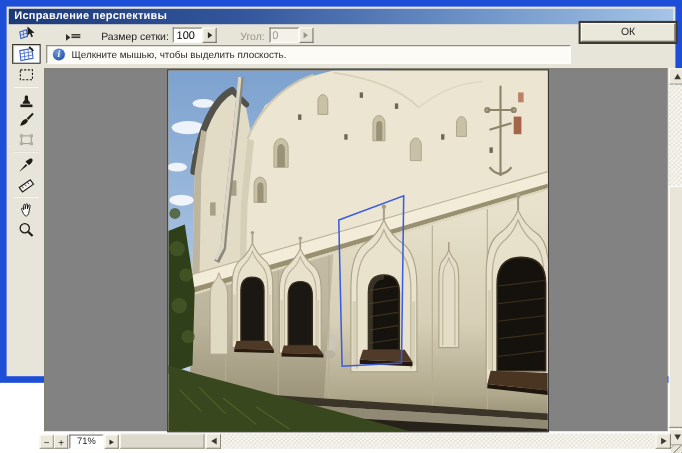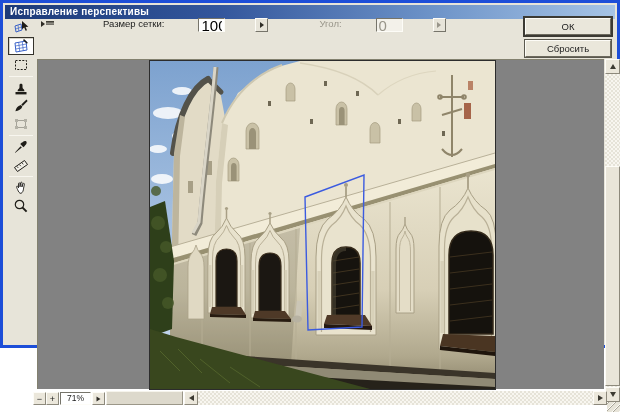--- a/index.html
+++ b/index.html
@@ -1,45 +1,45 @@
 <!DOCTYPE html>
 <html><head>
 <meta charset="utf-8">
 <style>
   * { box-sizing: border-box; margin: 0; padding: 0; }
   html,body { width:620px; height:412px; overflow:hidden;
     font-family:"Liberation Sans","DejaVu Sans",sans-serif; }
   .dialog { position:absolute; left:0; top:0; width:620px; height:348px;
-    background:#e7e4d9; border:3px solid #1d4ed8; }
+    background:#e7e4d9; border:6px solid #1d4ed8; }
   
   .titlebar { position:absolute; left:2px; top:2px; right:2px; height:14px;
     background:linear-gradient(90deg,#1c3a78 0%,#33569c 35%,#6d93c8 70%,#a6c4e6 100%);
     color:#fff; font-size:10px; font-weight:bold; line-height:14px; padding-left:5px;
     letter-spacing:.2px; }
   
   .toolbar { position:absolute; left:3px; top:16px; width:30px; bottom:12px;
     display:flex; flex-direction:column; align-items:center; }
   .tool { width:26px; height:17px; display:flex; align-items:center; justify-content:center;
     background:transparent; border:1px solid transparent; margin-bottom:1px; padding:0; }
   .tool.selected { background:#fff; border:1px solid #35332c;
     box-shadow:inset 1px 1px 0 #d8d5ca; height:18px; }
   .tool.disabled { opacity:.55; }
   .tool svg { display:block; }
   .tb-sep { width:24px; height:1px; background:#b2afa2; border-bottom:1px solid #f8f6ef; margin:2px 0; }
   
-  .options-row { position:absolute; left:36px; top:15px; height:18px;
-    display:flex; align-items:flex-start; font-size:9.5px; color:#1c1c1c;gap:30px; }
+  .options-row { position:absolute; left:52px; top:15px; height:18px;
+    display:flex; align-items:flex-end; font-size:9.5px; color:#1c1c1c; }
   .flyout { width:13px; height:11px; margin-left:2px; position:relative; }
   .flyout .tri { position:absolute; left:0; top:3px; width:0; height:0;
     border-top:3px solid transparent; border-bottom:3px solid transparent; border-left:4px solid #2e2c26; }
   .flyout .bars { position:absolute; left:5px; top:3px; width:8px; height:2px; background:#2e2c26;
     box-shadow:0 3px 0 #2e2c26, 0 6px 0 #2e2c26; transform:scaleY(.45); transform-origin:top; }
   .opt-label { margin-left:19px; white-space:nowrap; }
   .opt-input { width:27px; height:14px; margin-left:4px; border:1px solid;
-    border-color:#76746a #fdfcf7 #fdfcf7 #76746a; background:#fff; font-size:15px;
+    border-color:#76746a #fdfcf7 #fdfcf7 #76746a; background:#fff; font-size:10px;
     padding:0 2px; font-family:inherit; }
   .spin-btn { width:13px; height:14px; border:1px solid; border-color:#fdfcf7 #76746a #76746a #fdfcf7;
     background:#e7e4d9; display:flex; align-items:center; justify-content:center; padding:0; }
   .spin-btn .tri-r { width:0; height:0; border-top:3px solid transparent;
     border-bottom:3px solid transparent; border-left:4px solid #2e2c26; }
   .is-disabled { color:#98958a; }
   .opt-input.is-disabled { background:#f3f1ea; }
   .spin-btn.is-disabled .tri-r { border-left-color:#98958a; }
   
   .info-box { position:absolute; left:36px; top:35px; width:477px; height:17px;
@@ -201,23 +201,26 @@
     <button class="spin-btn">
         <span class="tri-r"></span>
       </button>
     <span class="opt-label is-disabled" style="margin-left:21px">Угол:</span>
     <input class="opt-input is-disabled" disabled="" value="0" style="">
     <button class="spin-btn is-disabled">
         <span class="tri-r"></span>
       </button>
   </div>
 
+  <div class="info-box">
+    <span class="info-icon"></span>
+    <span>Щелкните мышью, чтобы выделить плоскость.</span>
+  </div>
 
   <button class="act-btn ok">ОК</button>
-  <button class="act-btn reset">Сбросить</button>
 
   <div class="canvas-area">
     <div class="photo-wrap">
       <svg width="345" height="328" viewBox="0 0 345 328">
         <defs>
           <linearGradient id="sky" x1="0" y1="0" x2="0" y2="1">
             <stop offset="0" stop-color="#7da2cf"></stop>
               <stop offset="1" stop-color="#c9dbf0"></stop>
           </linearGradient>
           <linearGradient id="wallg" x1="0" y1="0" x2="0" y2="1">

